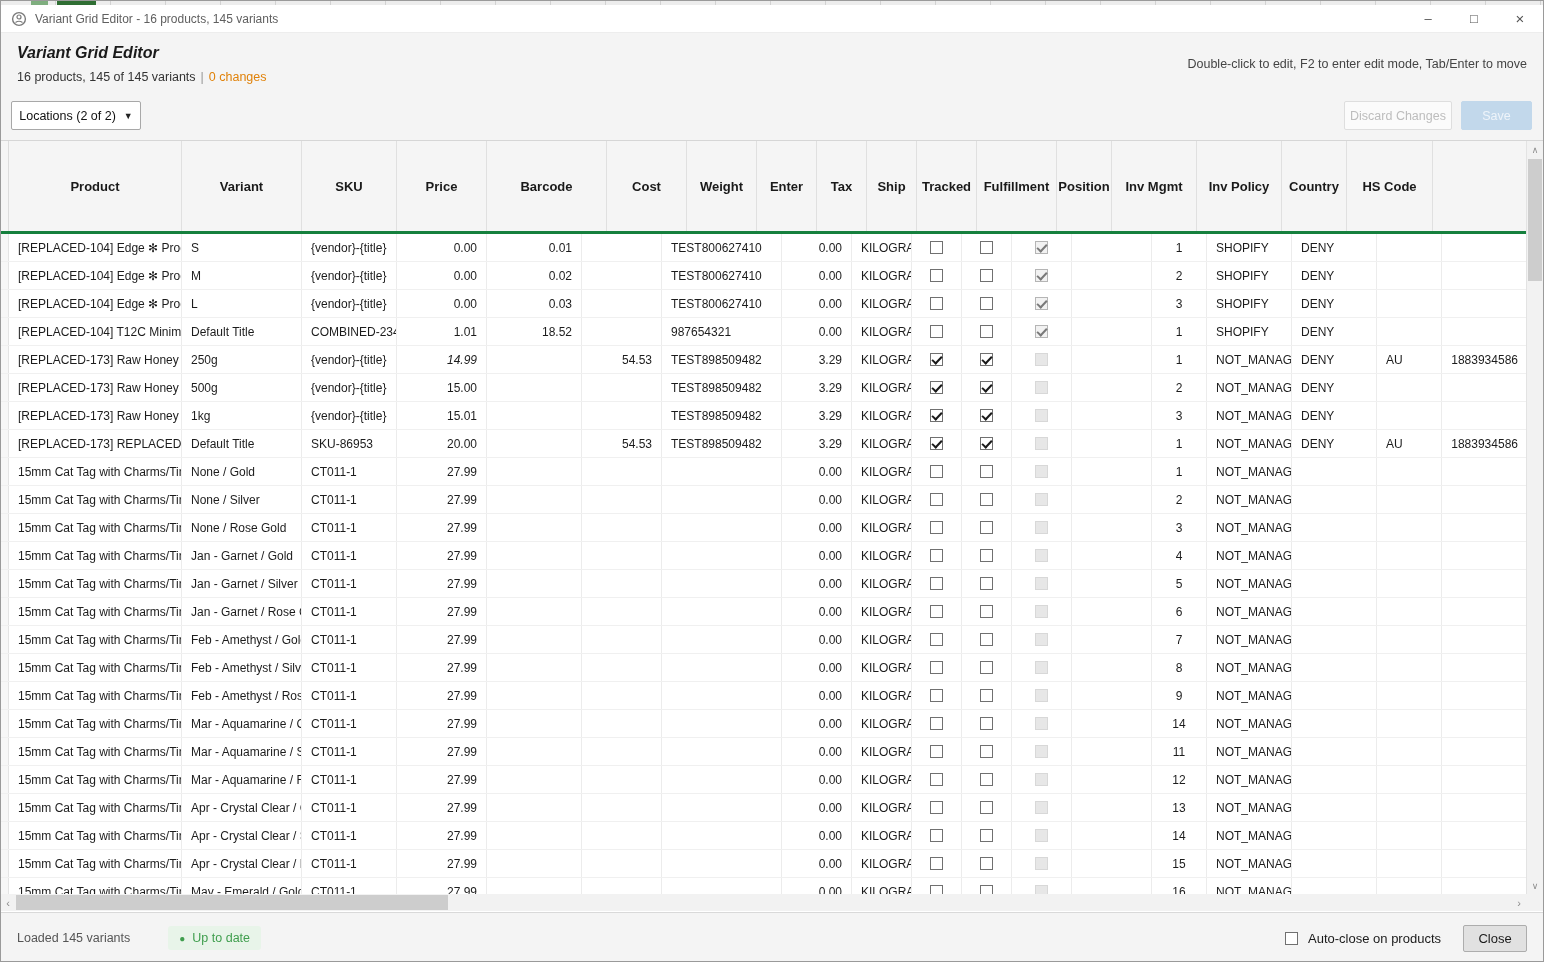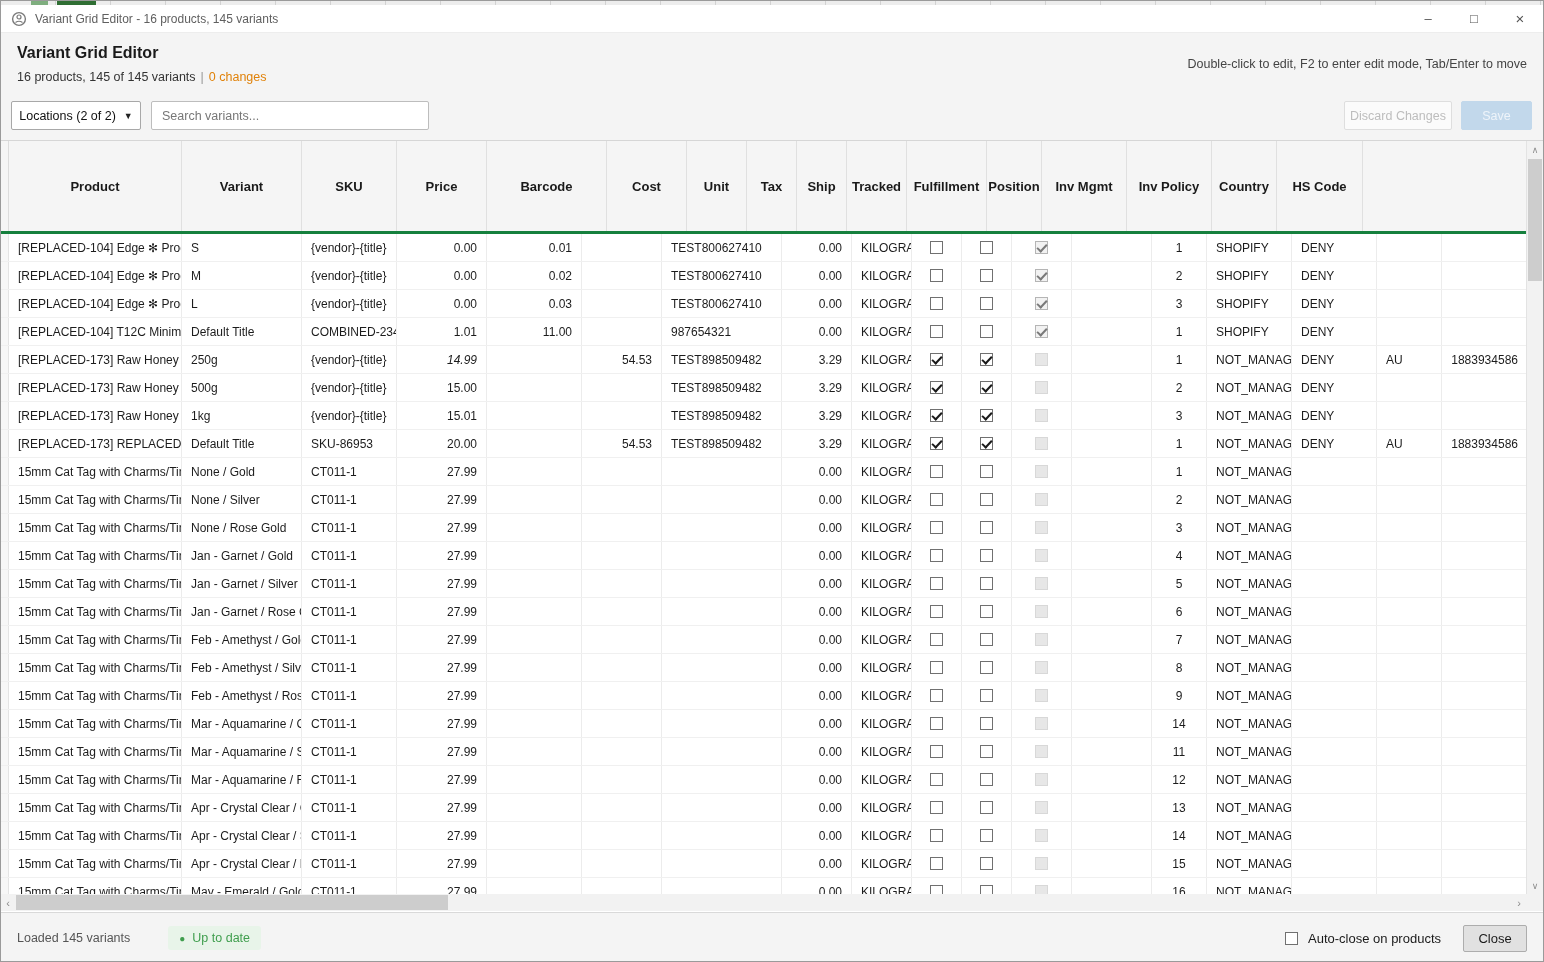--- a/index.html
+++ b/index.html
@@ -14,21 +14,21 @@
 
   
   .titlebar { position:absolute; top:4px; left:0; width:100%; height:28px; background:#fff; display:flex; align-items:center; border-bottom:1px solid #ededed; }
   .app-icon { margin-left:10px; width:16px; height:16px; flex:0 0 auto; }
   .titlebar-text { margin-left:8px; font-size:12px; color:#5f5f5f; white-space:nowrap; }
   .win-controls { margin-left:auto; display:flex; height:100%; }
   .win-btn { width:46px; height:100%; display:flex; align-items:center; justify-content:center; font-size:13px; color:#555; }
 
   
   .chrome { position:absolute; top:32px; left:0; width:100%; height:108px; background:#f4f4f4; border-bottom:1px solid #d6d6d6; }
-  .page-title { position:absolute; left:16px; top:11px; font-size:16px; font-weight:700; color:#1a1a1a; }
+  .page-title { position:absolute; left:16px; top:11px; font-size:16px; font-weight:700; color:#1a1a1a;font-style:italic; }
   .subtitle { position:absolute; left:16px; top:37px; font-size:12.5px; color:#333; }
   .subtitle .sep { color:#999; margin:0 5px; }
   .subtitle .changes { color:#e0820a; }
   .hint { position:absolute; right:16px; top:24px; font-size:12.5px; color:#444; }
 
   .toolbar-item { position:absolute; top:68px; height:29px; }
   .locations-btn { left:10px; width:130px; background:#fff; border:1px solid #a8a8a8; border-radius:2px;
     display:flex; align-items:center; justify-content:center; gap:8px; font-size:12.5px; color:#111; }
   .locations-btn .arrow { font-size:9px; color:#222; }
   .search-input { left:150px; width:278px; background:#fff; border:1px solid #bdbdbd; border-radius:2px; padding:0 10px; font-size:12.5px; color:#333; font-family:inherit; }
@@ -111,35 +111,35 @@
     <div class="page-title">Variant Grid Editor</div>
     <div class="subtitle">
       <span>16 products, 145 of 145 variants</span><span class="sep">|</span><span class="changes">0 changes</span>
     </div>
     <div class="hint">Double-click to edit, F2 to enter edit mode, Tab/Enter to move</div>
 
     <div class="toolbar-item locations-btn">
       <span>Locations (2 of 2)</span>
       <span class="arrow">▼</span>
     </div>
-    <input class="toolbar-item search-input" type="text" placeholder="Search variants..." style="">
     <button class="toolbar-item btn-discard" disabled="">Discard Changes</button>
     <button class="toolbar-item btn-save" disabled="">Save</button>
   </div>
 
   <div class="grid">
     <div class="grid-header" id="grid-header">
       <div class="corner-cell"></div>
     <div class="hcell" style="width: 173px;">Product</div>
         <div class="hcell" style="width: 120px;">Variant</div>
         <div class="hcell" style="width: 95px;">SKU</div>
         <div class="hcell" style="width: 90px;">Price</div>
         <div class="hcell" style="width: 120px;">Barcode</div>
         <div class="hcell" style="width: 80px;">Cost</div>
-        <div class="hcell" style="width: 60px;">Unit</div>
+        <div class="hcell" style="width: 70px;">Weight</div>
+        <div class="hcell" style="width: 60px;">Enter</div>
         <div class="hcell" style="width: 50px;">Tax</div>
         <div class="hcell" style="width: 50px;">Ship</div>
         <div class="hcell" style="width: 60px;">Tracked</div>
         <div class="hcell" style="width: 80px;">Fulfillment</div>
         <div class="hcell" style="width: 55px;">Position</div>
         <div class="hcell" style="width: 85px;">Inv Mgmt</div>
         <div class="hcell" style="width: 85px;">Inv Policy</div>
         <div class="hcell" style="width: 65px;">Country</div>
         <div class="hcell" style="width: 86px;">HS Code</div>
       </div>
@@ -224,21 +224,21 @@
           <div class="cell " style="width: 85px;">DENY</div>
           <div class="cell " style="width: 65px;"></div>
           <div class="cell right" style="width: 86px;"></div>
         </div>
         <div class="row">
           <div class="rh"></div>
           <div class="cell " style="width: 173px;">[REPLACED-104] T12C Minimal (</div>
           <div class="cell " style="width: 120px;">Default Title</div>
           <div class="cell " style="width: 95px;">COMBINED-2345</div>
           <div class="cell right" style="width: 90px;">1.01</div>
-          <div class="cell right" style="width: 95px;">11.00</div>
+          <div class="cell right" style="width: 95px;">18.52</div>
           <div class="cell right" style="width: 80px;"></div>
           <div class="cell " style="width: 120px;">987654321</div>
           <div class="cell right" style="width: 70px;">0.00</div>
           <div class="cell " style="width: 60px;">KILOGRAMS</div>
           <div class="cell center" style="width: 50px;">
             <div class="cb off"></div>
           </div>
           <div class="cell center" style="width: 50px;">
             <div class="cb off"></div>
           </div>

